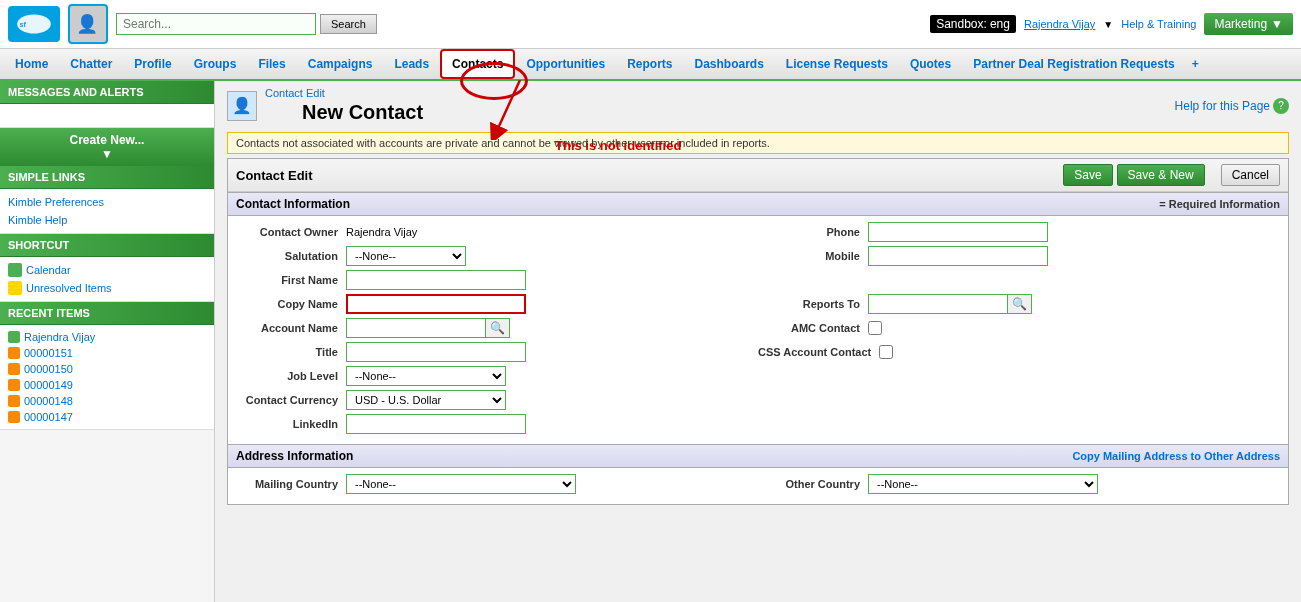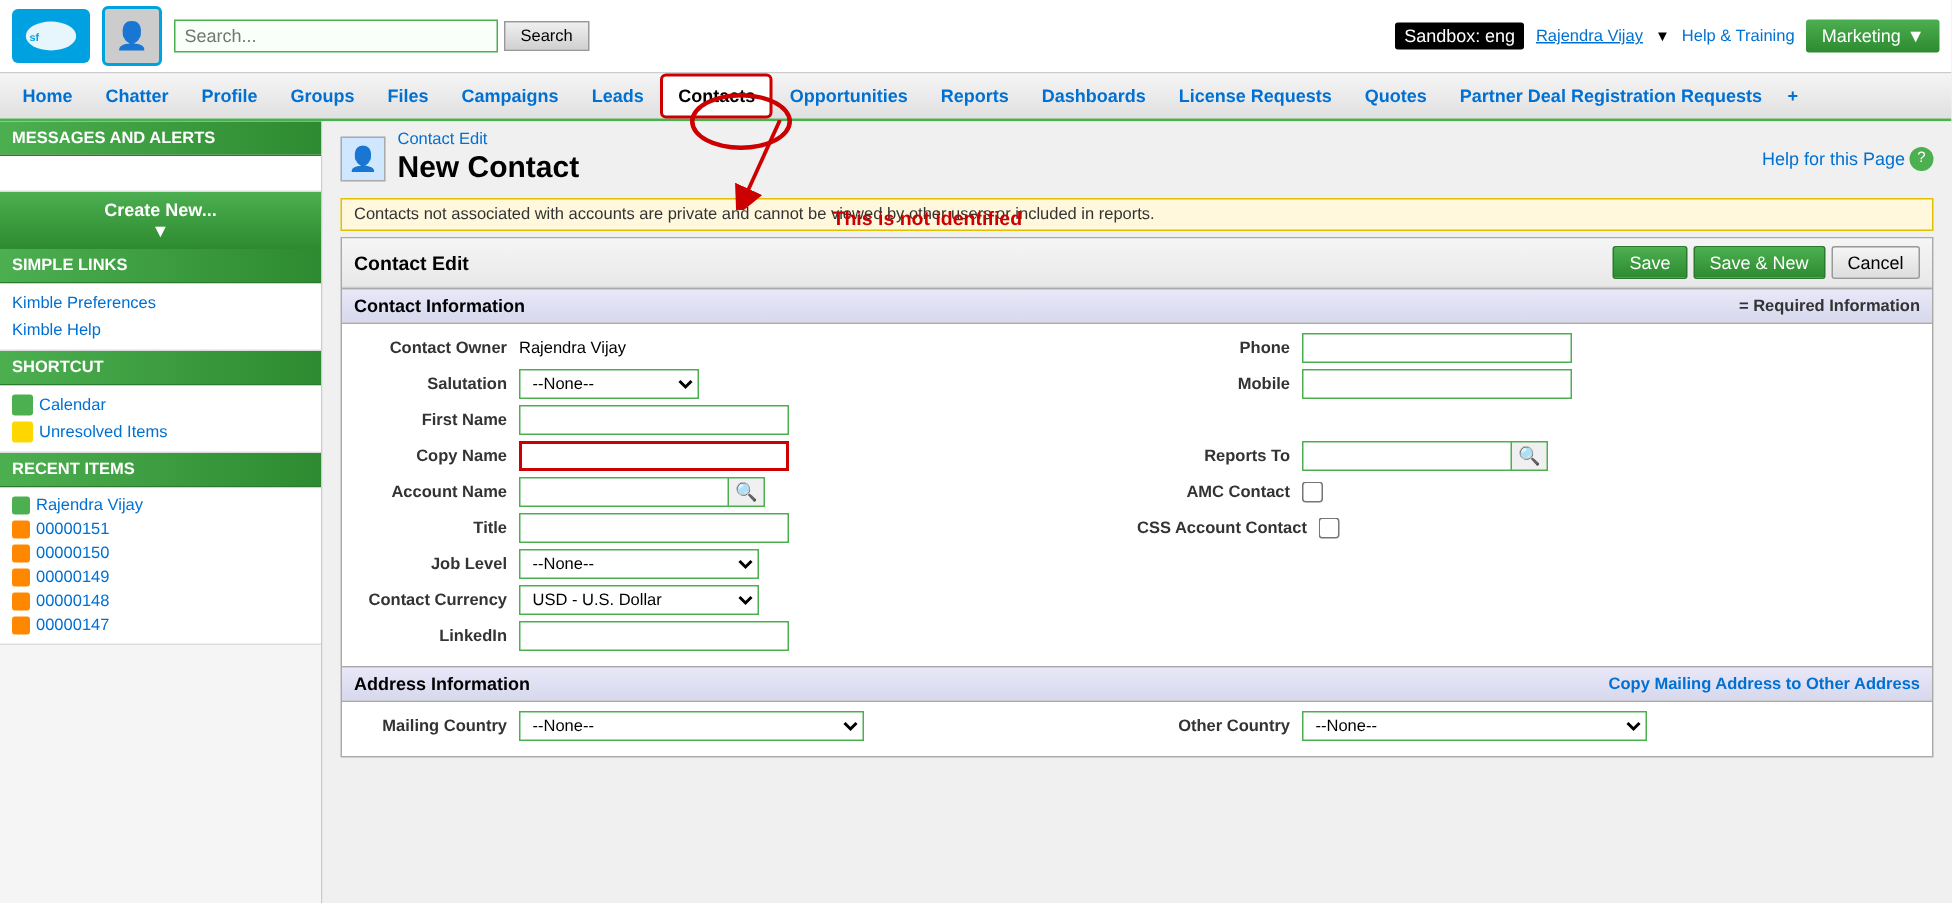--- a/index.html
+++ b/index.html
@@ -30,21 +30,21 @@
       display: flex; align-items: center; justify-content: center;
       font-size: 10px; color: #333;
       overflow: hidden;
     }
     .search-bar {
       display: flex; align-items: center; gap: 4px;
     }
     .search-input {
       border: 1px solid #4CAF50;
       padding: 3px 6px;
-      width: 216px;
+      width: 200px;
       background: #f9fff9;
     }
     .search-btn {
       background: linear-gradient(to bottom, #f0f0f0, #d0d0d0);
       border: 1px solid #999;
       padding: 3px 10px;
       cursor: pointer;
       font-size: 11px;
     }
     .top-bar-right {
@@ -217,20 +217,21 @@
     .breadcrumb-text {
       font-size: 11px;
       color: #0070d2;
       margin-bottom: 2px;
       cursor: pointer;
     }
     .page-title {
       font-size: 20px;
       font-weight: bold;
       color: #000;
+      margin-left: 37px;
     }
     .help-page-link {
       color: #0070d2;
       font-size: 11px;
       display: flex; align-items: center; gap: 3px;
       cursor: pointer;
     }
 
     
     .warning-bar {
@@ -273,20 +274,21 @@
       border-radius: 2px;
     }
     .btn-gray {
       background: linear-gradient(to bottom, #f5f5f5, #ddd);
       color: #000;
       border: 1px solid #999;
       padding: 3px 10px;
       cursor: pointer;
       font-size: 12px;
       border-radius: 2px;
+      margin-left: 12px;
     }
 
     
     .section-header {
       background: linear-gradient(to bottom, #e8e8f8, #d8d8ee);
       border-bottom: 1px solid #aaa;
       border-top: 1px solid #aaa;
       padding: 4px 8px;
       font-weight: bold;
       font-size: 12px;

